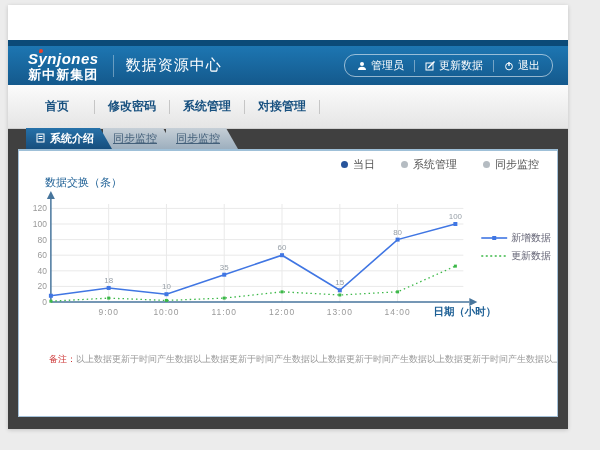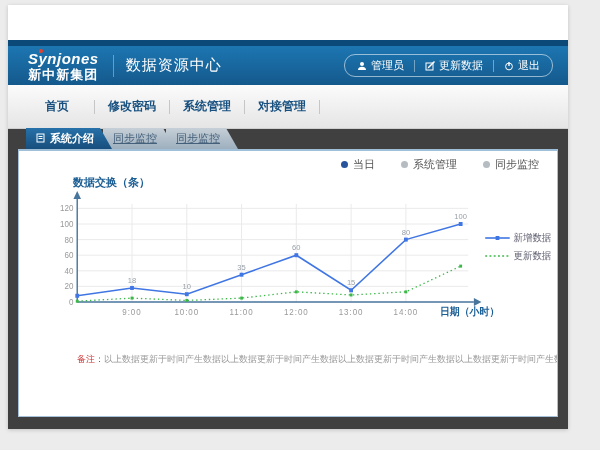--- a/index.html
+++ b/index.html
@@ -29,27 +29,27 @@
   .nav-sep { width:1px; height:14px; background:#c6c6c6; }
   .card { position:absolute; left:10px; top:123px; width:540px; }
   .tab-row { display:flex; height:21px; padding-left:8px; align-items:flex-end; }
   .tab { height:21px; display:flex; align-items:center; gap:5px; padding:0 18px 0 10px; font-size:11px;
          cursor:pointer; clip-path:polygon(0 0, calc(100% - 12px) 0, 100% 100%, 0 100%); }
   .tab.active { background:linear-gradient(#2671a9,#174e7d); color:#fff; font-weight:bold; position:relative; z-index:3; }
   .tab.inactive { background:linear-gradient(#c6cfd7,#9dafbe); color:#44607a; margin-left:-9px;text-decoration:underline; }
   .tab.inactive.t2 { z-index:2; }
   .tab.inactive.t3 { z-index:1; }
   .card-body { border:1px solid #a5c2da; border-top:2px solid #9fc0d8; background:#fff; height:268px;
-               padding-top:4px; position:relative;padding-left:28px; }
+               padding-top:4px; position:relative; }
   .radio-row { display:flex; justify-content:flex-end; align-items:center; gap:26px; padding-right:18px; height:19px; }
   .radio-opt { display:flex; align-items:center; gap:5px; font-size:11px; color:#555; cursor:pointer; }
   .radio-dot { width:7px; height:7px; border-radius:50%; }
   .radio-dot.sel { background:#27549b; }
   .radio-dot.unsel { background:#b5bcc2; }
-  .y-title { font-size:11px; font-weight:bold; color:#1b5e94; margin:1px 0 0 26px; height:15px; }
+  .y-title { font-size:11px; font-weight:normal; color:#1b5e94; margin:1px 0 0 26px; height:15px; }
   .chart-svg { display:block; width:100%; height:135px; }
   .note { margin:28px 0 0 30px; font-size:9px; white-space:nowrap; overflow:hidden; }
   .note-prefix { color:#cc3333; font-weight:normal; }
   .note-text { color:#999; }
 </style>
 </head>
 <body>
 
 <div class="page">
   <div class="page-top-space"></div>

